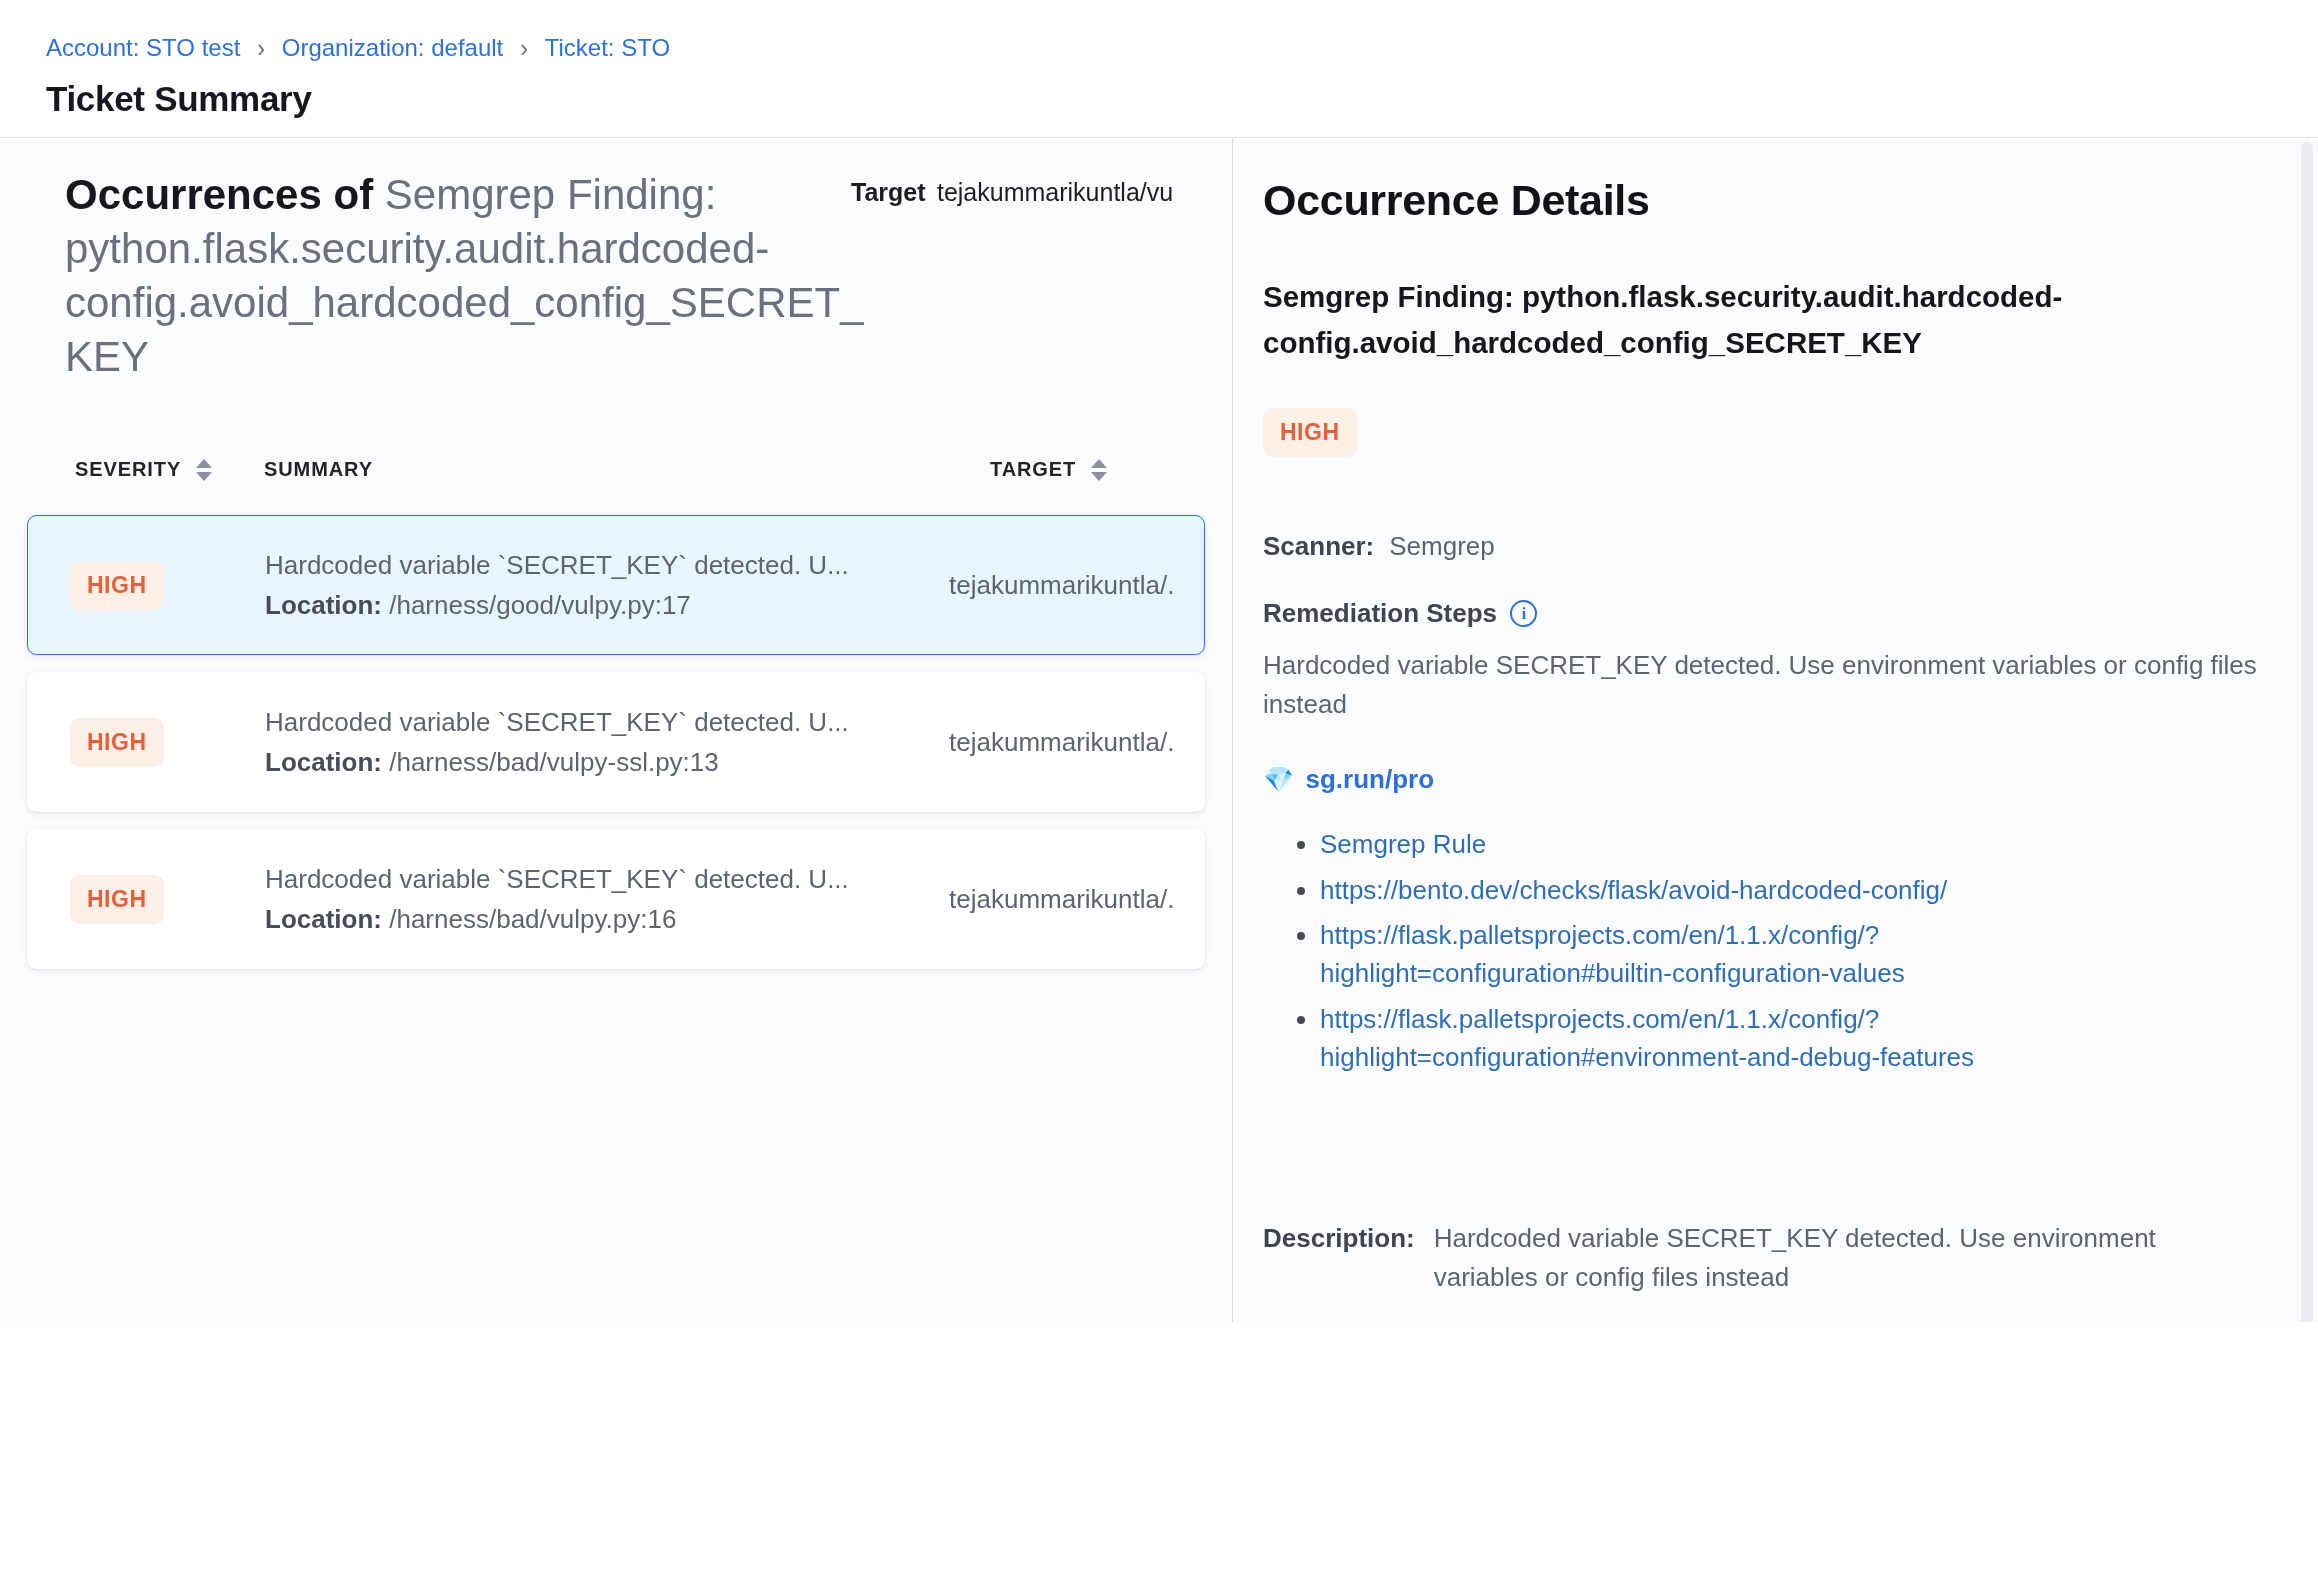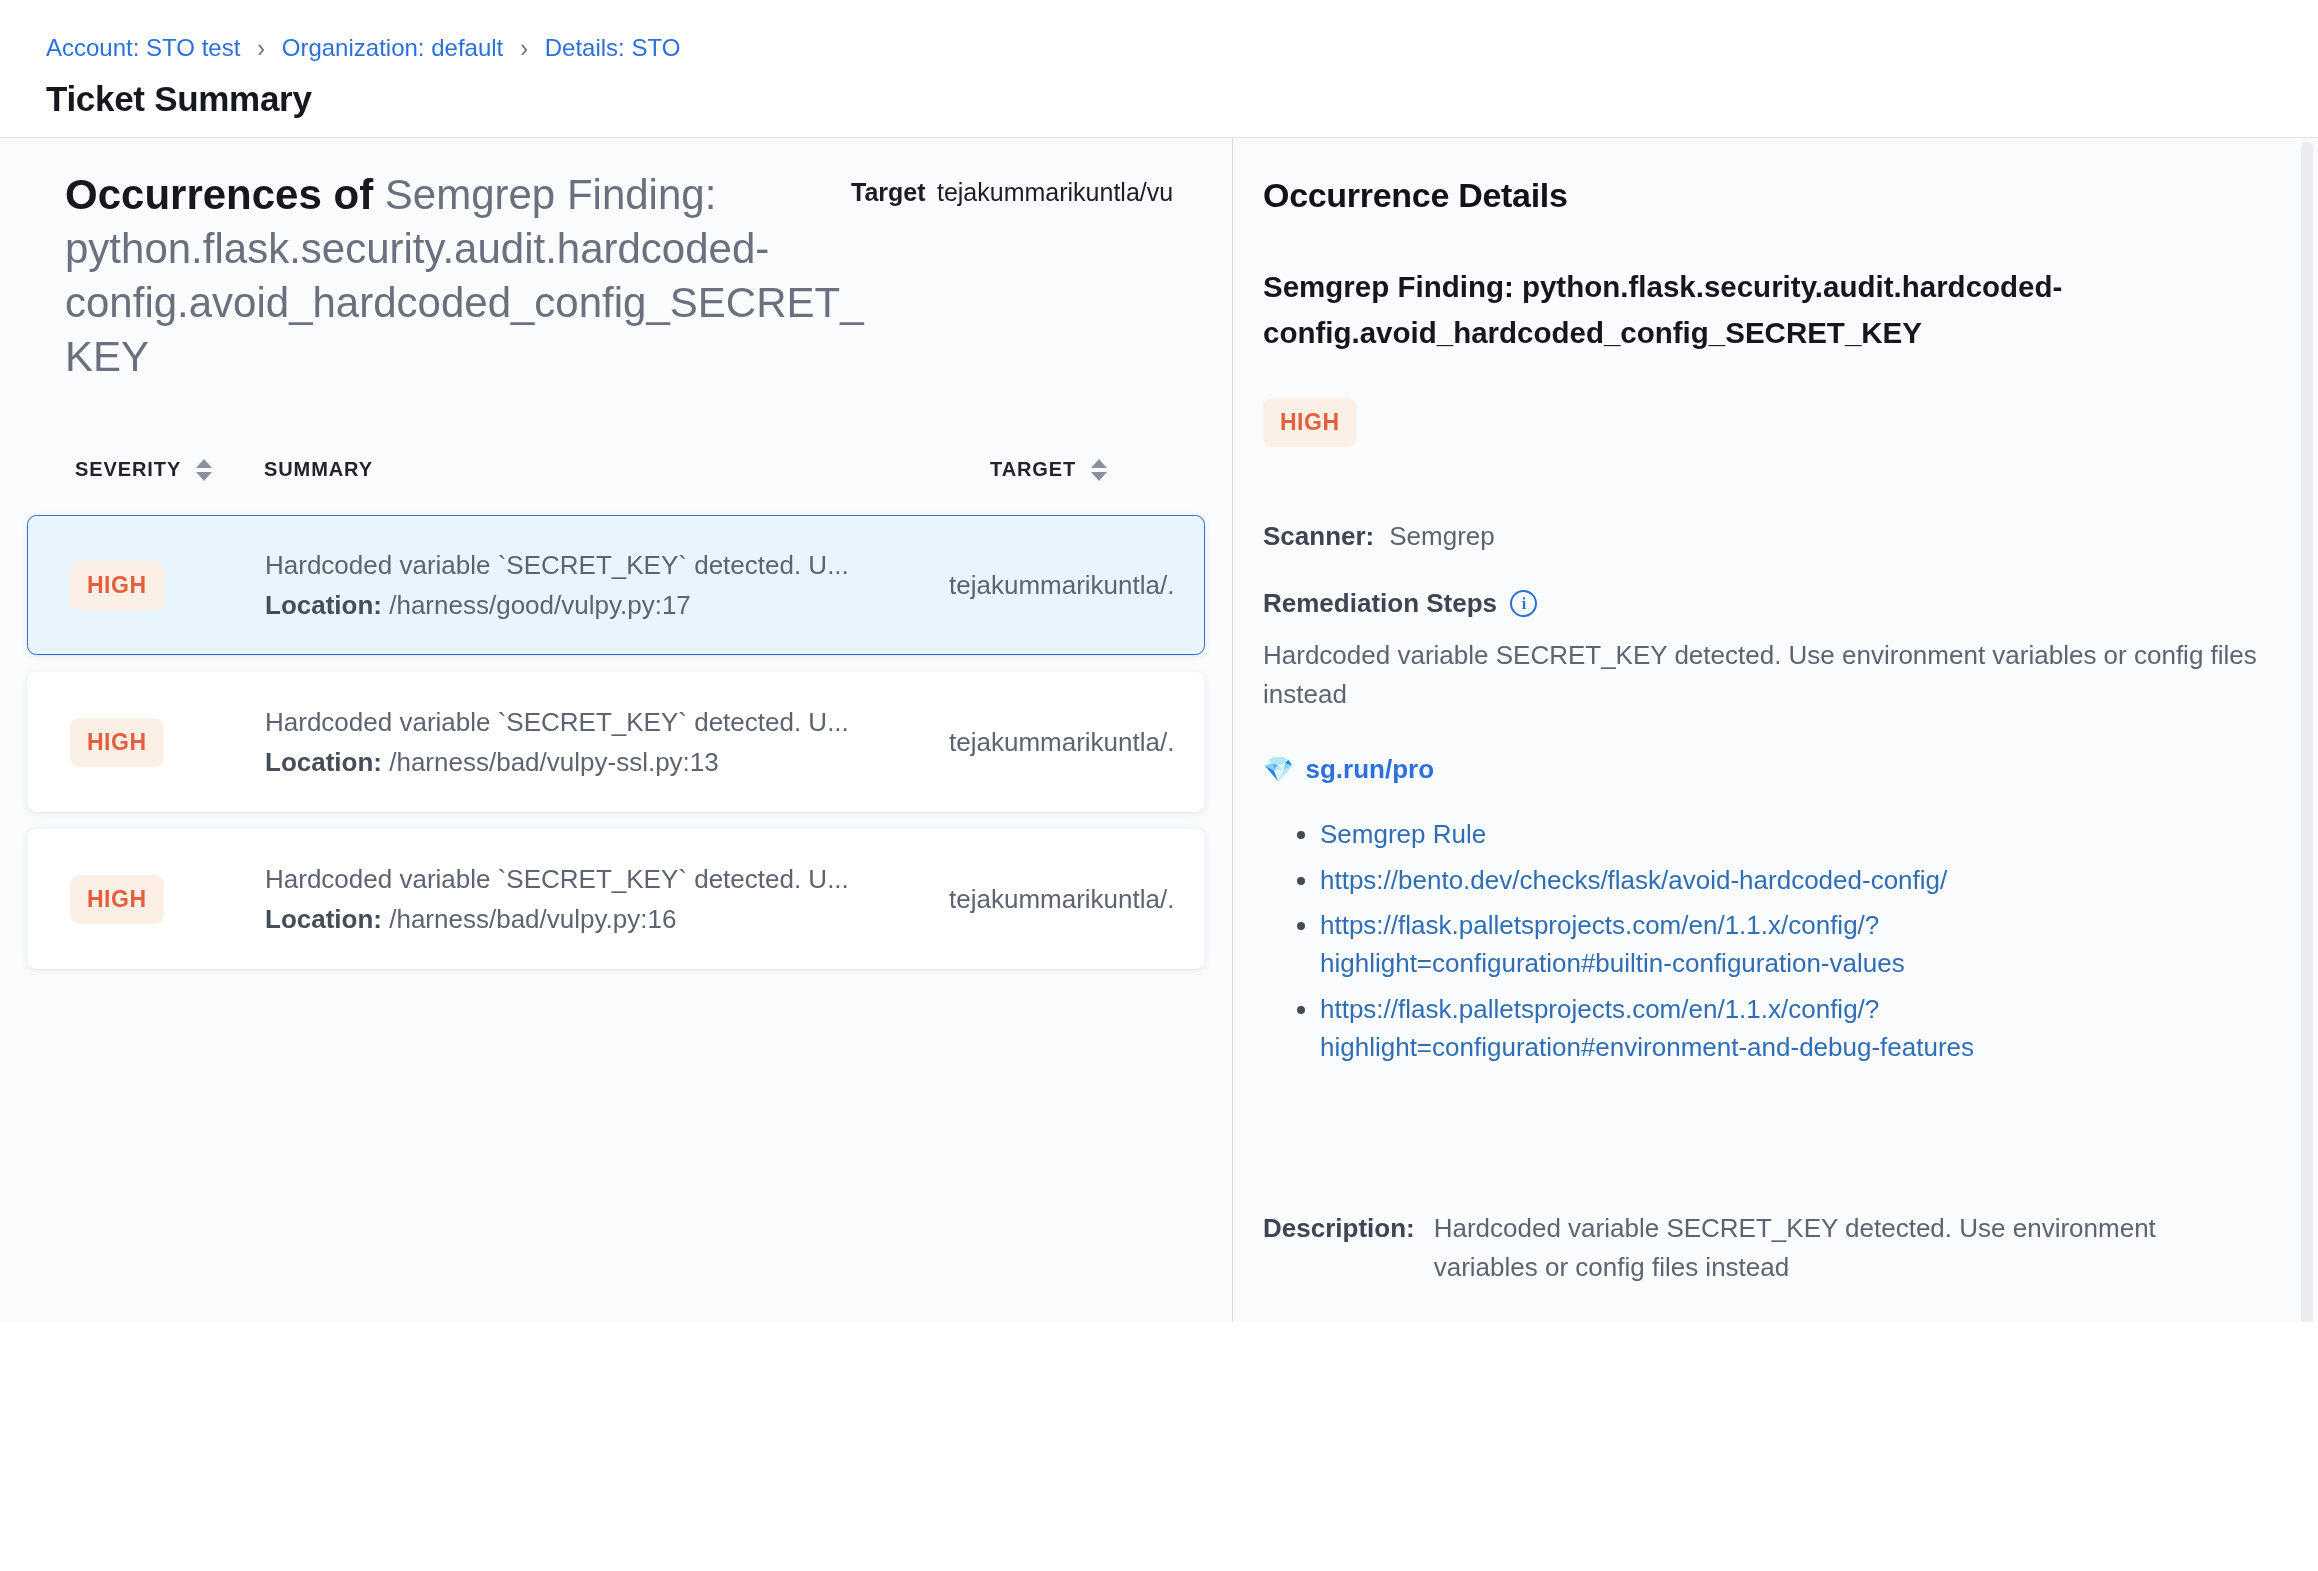--- a/index.html
+++ b/index.html
@@ -36,21 +36,21 @@
   .rows { margin-top:34px; display:flex; flex-direction:column; gap:17px; }
   .row-card { display:grid; grid-template-columns:237px 1fr 255px; align-items:center; height:140px; background:#ffffff; border:1.9px solid transparent; border-radius:9.5px; box-shadow:0 1.9px 7.6px rgba(40,41,61,0.07), 0 1px 1.9px rgba(40,41,61,0.05); cursor:pointer; }
   .row-card.selected { background:#e8f5fc; border-color:#2a70d8; }
   .badge { display:inline-block; background:#fcefe5; color:#e45f3b; font-weight:bold; font-size:23px; letter-spacing:0.5px; padding:11px 17px; border-radius:9.5px; }
   .cell-severity { padding-left:42px; }
   .cell-summary { font-size:26px; color:#5d6370; line-height:40px; padding-right:23px; overflow:hidden; }
   .cell-summary .loc-lbl { font-weight:bold; color:#474c59; }
   .cell-target { font-size:26px; color:#5d6370; white-space:nowrap; overflow:hidden; }
 
   
-  .details-title { font-size:34px; font-weight:bold; color:#121219; letter-spacing:-0.3px; }
+  .details-title { font-size:43px; font-weight:bold; color:#121219; letter-spacing:-0.3px; }
   .finding-title { margin-top:49px; max-width:875px; font-size:29.5px; font-weight:bold; color:#16161f; line-height:46px; overflow-wrap:anywhere; }
   .sev-badge-wrap { margin-top:42px; }
   .section-label { font-size:26px; font-weight:bold; color:#3f4452; }
   .scanner-row { margin-top:74px; font-size:26px; }
   .scanner-row .val { color:#5d6370; margin-left:15px; }
   .remediation-head { margin-top:36px; display:flex; align-items:center; gap:13.3px; }
   .info-icon { width:27px; height:27px; border-radius:50%; border:2.4px solid #2b6fd9; color:#2b6fd9; display:inline-flex; align-items:center; justify-content:center; font-size:16px; font-weight:bold; font-family:"Liberation Serif", serif; }
   .remediation-text { margin-top:17px; font-size:26px; color:#5d6370; line-height:39px; max-width:1018px; }
   .pro-tip { margin-top:40px; font-size:26px; font-weight:bold; color:#5b6170; display:flex; align-items:center; gap:11.4px; }
   .gem-icon { font-size:25px; }
@@ -70,21 +70,21 @@
 <body>
 
 <div class="app">
 
   <div class="header">
     <div class="breadcrumb">
       <span class="crumb">Account: STO test</span>
       <span class="crumb-sep">›</span>
       <span class="crumb">Organization: default</span>
       <span class="crumb-sep">›</span>
-      <span class="crumb">Details: STO</span>
+      <span class="crumb">Ticket: STO</span>
     </div>
     <div class="page-title">Ticket Summary</div>
   </div>
 
   <div class="content">
 
     <div class="left-panel">
       <div class="occ-heading">
         <span class="prefix">Occurrences of </span><span class="finding">Semgrep Finding: python.flask.security.audit.hardcoded-config.avoid_hardcoded_config_SECRET_KEY</span>
       </div>

